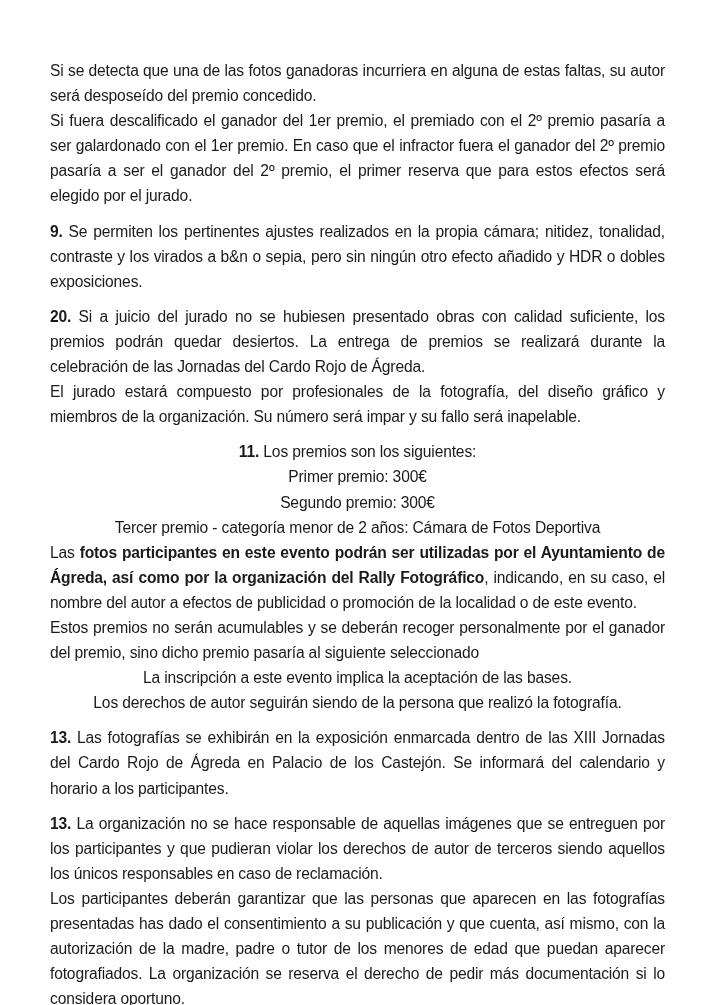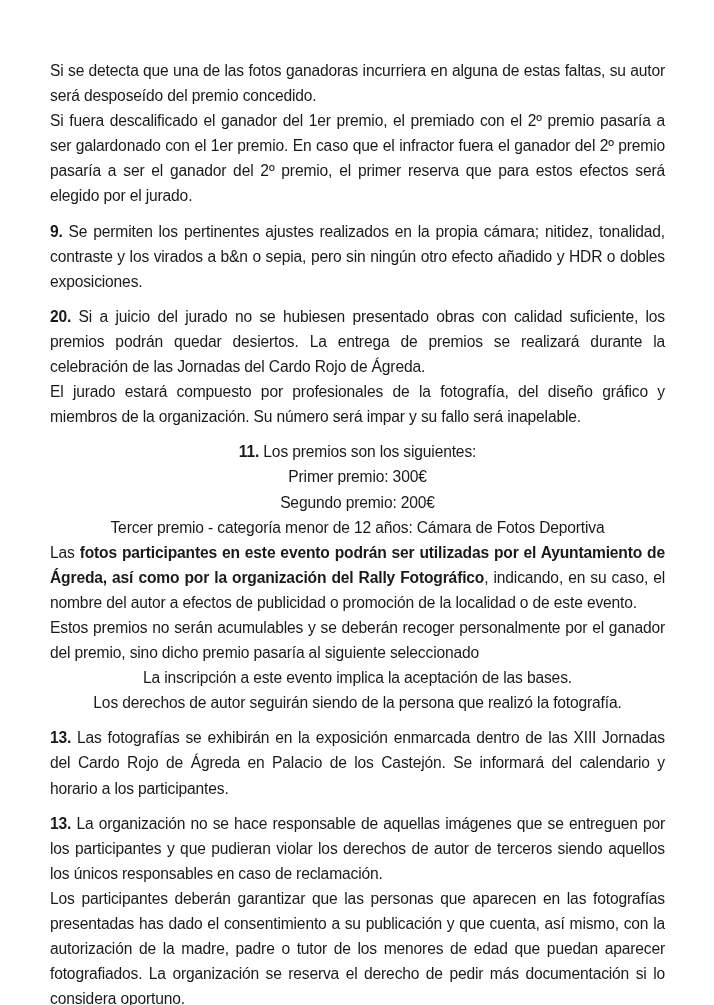--- a/index.html
+++ b/index.html
@@ -62,22 +62,22 @@
       <div class="clause">
         <p class="para"><span class="num">9.</span><span> Se permiten los pertinentes ajustes realizados en la propia cámara; nitidez, tonalidad, contraste y los virados a b&amp;n o sepia, pero sin ningún otro efecto añadido y HDR o dobles exposiciones.</span></p>
       </div>
       <div class="clause">
         <p class="para"><span class="num">20.</span><span> Si a juicio del jurado no se hubiesen presentado obras con calidad suficiente, los premios podrán quedar desiertos. La entrega de premios se realizará durante la celebración de las Jornadas del Cardo Rojo de Ágreda.</span></p>
         <p class="para"><span>El jurado estará compuesto por profesionales de la fotografía, del diseño gráfico y miembros de la organización. Su número será impar y su fallo será inapelable.</span></p>
       </div>
       <div class="clause">
         <p class="para flush"><span class="num">11.</span><span> Los premios son los siguientes:</span></p>
         <p class="para flush"><span>Primer premio: 300€</span></p>
-        <p class="para flush"><span>Segundo premio: 200€</span></p>
-        <p class="para flush"><span>Tercer premio - categoría menor de 12 años: Cámara de Fotos Deportiva</span></p>
+        <p class="para flush"><span>Segundo premio: 300€</span></p>
+        <p class="para flush"><span>Tercer premio - categoría menor de 2 años: Cámara de Fotos Deportiva</span></p>
         <p class="para"><span>Las </span><span class="b">fotos participantes en este evento podrán ser utilizadas por el Ayuntamiento de Ágreda, así como por la organización del Rally Fotográfico</span><span>, indicando, en su caso, el nombre del autor a efectos de publicidad o promoción de la localidad o de este evento.</span></p>
         <p class="para"><span>Estos premios no serán acumulables y se deberán recoger personalmente por el ganador del premio, sino dicho premio pasaría al siguiente seleccionado</span></p>
         <p class="para flush"><span>La inscripción a este evento implica la aceptación de las bases.</span></p>
         <p class="para flush"><span>Los derechos de autor seguirán siendo de la persona que realizó la fotografía.</span></p>
       </div>
       <div class="clause">
         <p class="para"><span class="num">13.</span><span> Las fotografías se exhibirán en la exposición enmarcada dentro de las XIII Jornadas del Cardo Rojo de Ágreda en Palacio de los Castejón. Se informará del calendario y horario a los participantes.</span></p>
       </div>
       <div class="clause">
         <p class="para"><span class="num">13.</span><span> La organización no se hace responsable de aquellas imágenes que se entreguen por los participantes y que pudieran violar los derechos de autor de terceros siendo aquellos los únicos responsables en caso de reclamación.</span></p>

